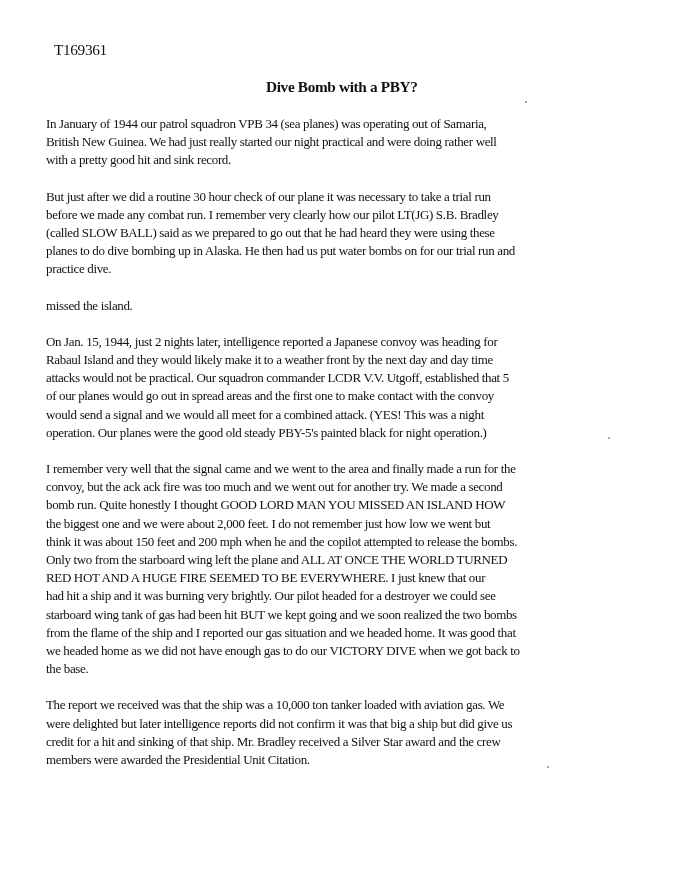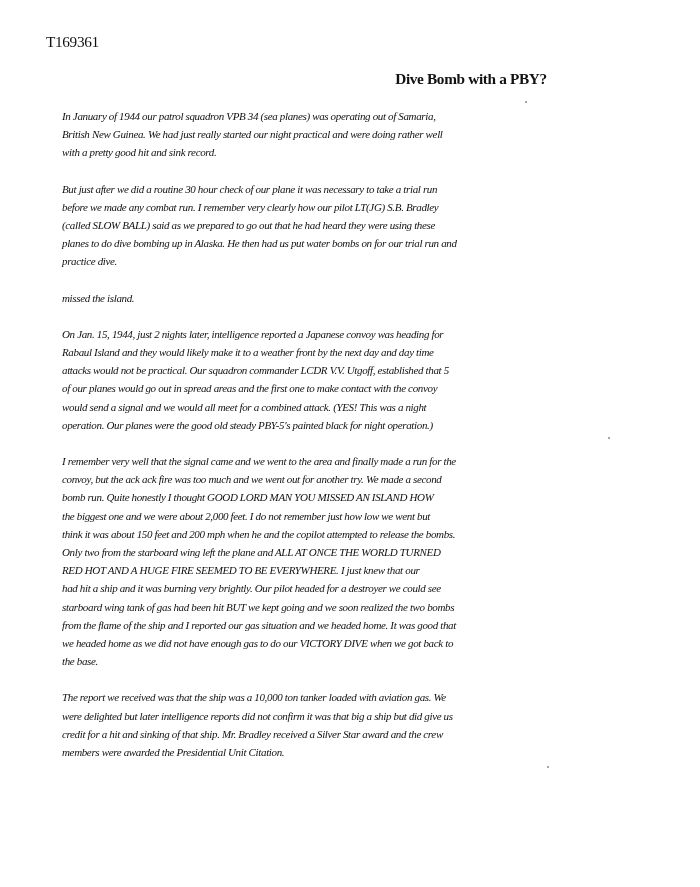--- a/index.html
+++ b/index.html
@@ -17,40 +17,39 @@
     }
     .page {
       position: absolute;
       left: 46px;
       top: 32px;
       width: 630px;
     }
     .header-line {
       font-size: 15.3px;
       line-height: 19px;
-      margin: 0;
+      margin: 8px;
       white-space: nowrap;
       letter-spacing: -0.35px;
       font-family: Liberation Serif, serif;
     }
     .title {
       font-size: 15.3px;
       font-weight: bold;
-      text-align: center;
+      text-align: left;
       margin: 18px 0 0 0;
       padding-left: 220px;
       line-height: 19px;
       letter-spacing: -0.35px;
     }
     .para {
-      font-size: 11px;
+      font-size: 13px;
       line-height: 18.2px;
-      margin: 18px 0 0 16px;
+      margin: 18px 0 0 0;
       letter-spacing: -0.35px;
-      font-style: italic;
     }
     .para .line {
       display: block;
       white-space: nowrap;
     }
     .speck {
       position: absolute;
       width: 2px;
       height: 2px;
       background: #888;

